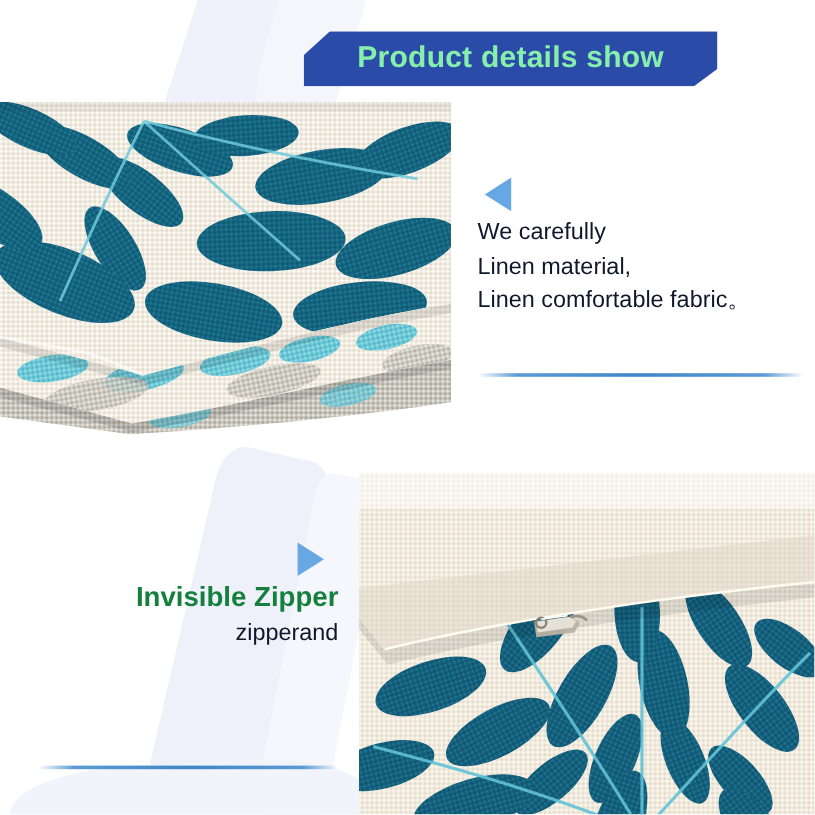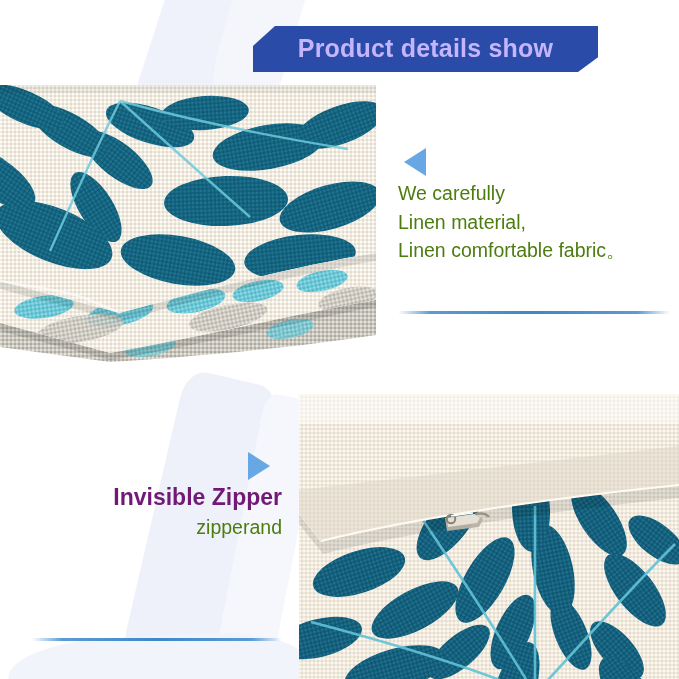--- a/index.html
+++ b/index.html
@@ -75,21 +75,21 @@
     top: 26px;
     width: 345px;
     height: 46px;
     background: #2a4ba8;
     clip-path: polygon(22px 0, 100% 0, 100% 68%, 325px 100%, 0 100%, 0 20px);
     display: flex;
     align-items: center;
     justify-content: center;
   }
   .banner-text {
-    color: #c4b5fd;
+    color: #86efac;
     font-size: 25px;
     font-weight: bold;
     letter-spacing: .2px;
     white-space: nowrap;
     padding-bottom: 2px;
   }
 
   
   .photo {
     position: absolute;
@@ -139,27 +139,27 @@
     text-align: left;
   }
   .text-block-left {
     position: absolute;
     left: 18px;
     top: 482px;
     width: 264px;
     text-align: right;
   }
   .body-line {
-    color: #4d7c0f;
+    color: #0f172a;
     font-size: 19.5px;
     line-height: 28.5px;
     white-space: nowrap;
   }
   .heading {
-    color: #701a75;
+    color: #15803d;
     font-size: 23px;
     font-weight: bold;
     line-height: 30px;
     white-space: nowrap;
     margin-bottom: 1px;
   }
   .rule {
     position: absolute;
     height: 3px;
     background: linear-gradient(to right,

